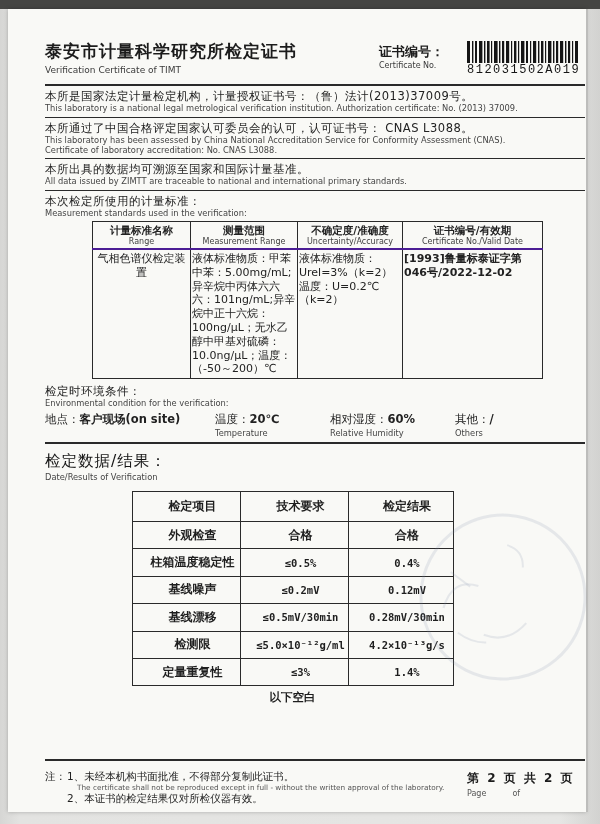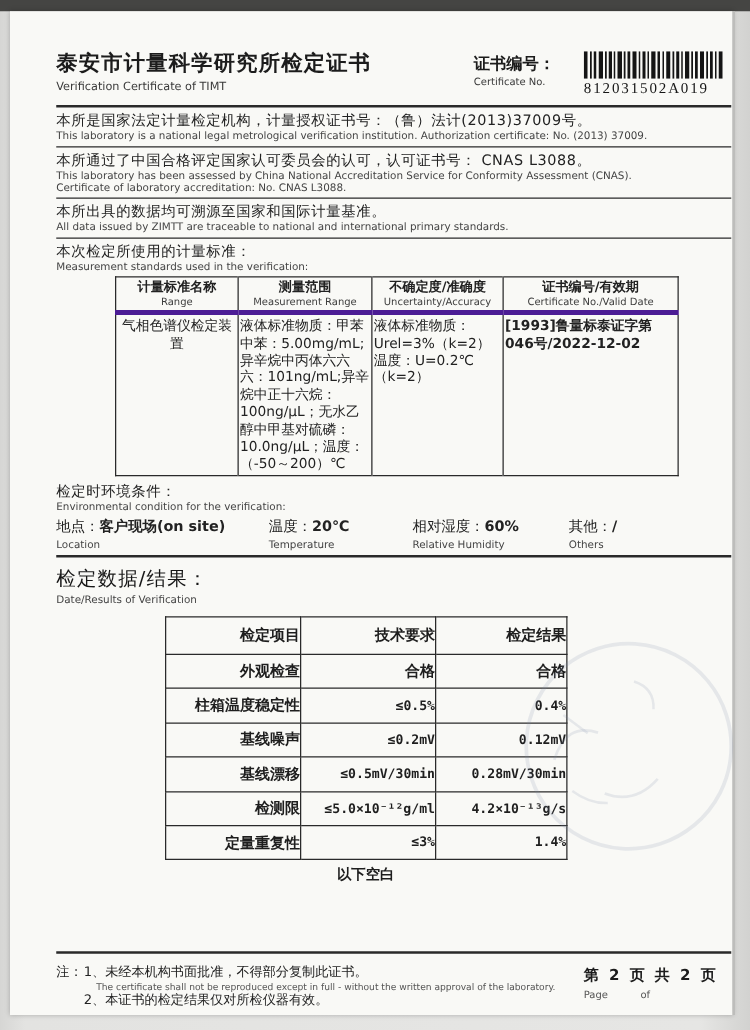--- a/index.html
+++ b/index.html
@@ -25,35 +25,35 @@
   
   .hdr { display:flex; align-items:flex-start; }
   .hdr-left { flex:1; }
   .title-cn { font-size:17px; font-weight:bold; color:#1c1c1c; letter-spacing:1px; line-height:24px; }
   .title-en { font-size:9px; color:#3a3a3a; line-height:14px; }
   .certno-labels { width:88px; padding-top:4px; }
   .certno-cn { font-size:13px; font-weight:bold; color:#1c1c1c; line-height:17px; }
   .certno-en { font-size:8px; color:#3a3a3a; line-height:12px; }
   .barcode-block { width:118px; padding-top:2px; text-align:left; }
   .barcode { display:block; width:112px; height:22px; }
-  .barcode-num { font-size:12px; color:#161616; letter-spacing:1.5px; line-height:15px; font-family:Liberation Serif, serif; }
+  .barcode-num { font-size:12px; color:#161616; letter-spacing:1.5px; line-height:15px; font-family:Liberation Mono, monospace; }
 
   .rule { border:0; border-top:2px solid #2a2a2a; height:0; width:540px; }
   .rule-thin { border-top:1.6px solid #2a2a2a; }
 
   .stmt { padding-top:3px; }
   .stmt-cn { font-size:11.5px; color:#222; line-height:15px; letter-spacing:.5px; }
   .stmt-en { font-size:8.3px; color:#444; line-height:9.8px; }
 
   
   table { border-collapse:collapse; table-layout:fixed; }
   .tbl1 { margin-left:47px; width:450px; margin-top:2px; border:1.6px solid #2a2a2a; }
   .tbl1 th, .tbl1 td { border-left:1px solid #2a2a2a; vertical-align:top; }
   .tbl1 th:first-child, .tbl1 td:first-child { border-left:0; }
-  .tbl1 thead th { border-bottom:4px solid #4c1d95; text-align:center; padding:2px 0 1px; }
+  .tbl1 thead th { border-bottom:2px solid #4c1d95; text-align:center; padding:2px 0 1px; }
   .th-cn { font-size:10.5px; font-weight:bold; color:#222; line-height:13px; }
   .th-en { font-size:8px; font-weight:normal; color:#3d3d3d; line-height:10px; }
   .tbl1 td { font-size:11px; color:#222; line-height:13.8px; padding:2px 1px; }
   .td-name { text-align:center; }
   .td-cert { font-weight:bold; }
 
   
   .env-title { padding-top:5px; }
   .env-row { display:flex; padding-top:3px; padding-bottom:2px; }
   .env-f { }
@@ -61,21 +61,21 @@
   .env-line1 { font-size:11.5px; color:#222; line-height:15px; }
   .env-val { font-weight:bold; }
   .env-en { font-size:8.3px; color:#444; line-height:12px; }
 
   .res-title { padding-top:7px; }
   .res-title-cn { font-size:15.5px; color:#161616; line-height:21px; letter-spacing:1px; }
   .res-title-en { font-size:8.3px; color:#444; line-height:10px; }
 
   
   .tbl2 { margin-left:87px; margin-top:9px; width:321px; border:1.4px solid #2a2a2a; }
-  .tbl2 th, .tbl2 td { border:1.2px solid #2a2a2a; text-align:right; padding:0 0 0 12px; }
+  .tbl2 th, .tbl2 td { border:1.2px solid #2a2a2a; text-align:center; padding:0 0 0 12px; }
   .tbl2 col.c1 { width:108px; } .tbl2 col.c2 { width:108px; } .tbl2 col.c3 { width:105px; }
   .tbl2 thead tr { height:30px; }
   .tbl2 tbody tr { height:27.4px; }
   .t2-cn { font-size:12px; font-weight:600; color:#1e1e1e; }
   .t2-val { font-family:"DejaVu Sans Mono","Liberation Mono",monospace; font-size:10.5px; font-weight:600; color:#1e1e1e; }
   .blank-note { width:321px; margin-left:87px; text-align:center; font-size:11.5px; font-weight:600; color:#1e1e1e; padding-top:4px; }
 
   
   .foot-rule { margin-top:54px; border-top:2.4px solid #2a2a2a; }
   .footer { display:flex; padding-top:9px; }
@@ -211,21 +211,20 @@
           </tbody>
         </table>
 
         <div class="stmt env-title">
           <div class="stmt-cn">检定时环境条件：</div>
           <div class="stmt-en">Environmental condition for the verification:</div>
         </div>
         <div class="env-row">
           <div class="env-f env-f1">
             <div class="env-line1"><span>地点：</span><span class="env-val">客户现场(on site)</span></div>
-            <div class="env-en">Location</div>
           </div>
           <div class="env-f env-f2">
             <div class="env-line1"><span>温度：</span><span class="env-val">20℃</span></div>
             <div class="env-en">Temperature</div>
           </div>
           <div class="env-f env-f3">
             <div class="env-line1"><span>相对湿度：</span><span class="env-val">60%</span></div>
             <div class="env-en">Relative Humidity</div>
           </div>
           <div class="env-f env-f4">

